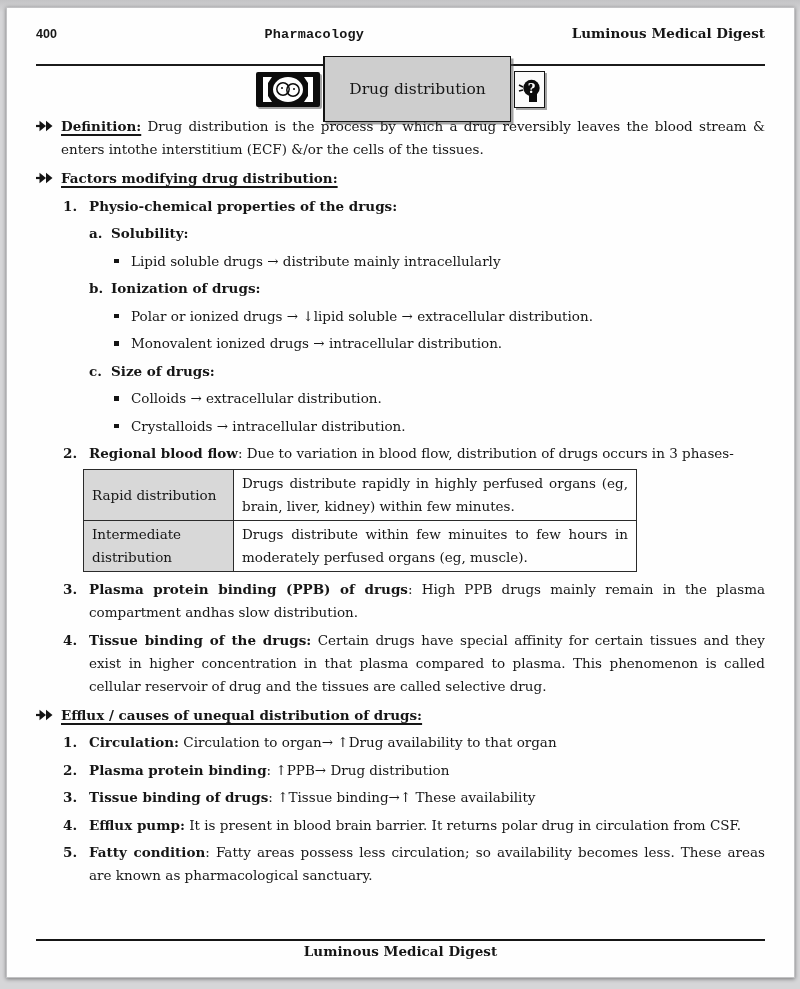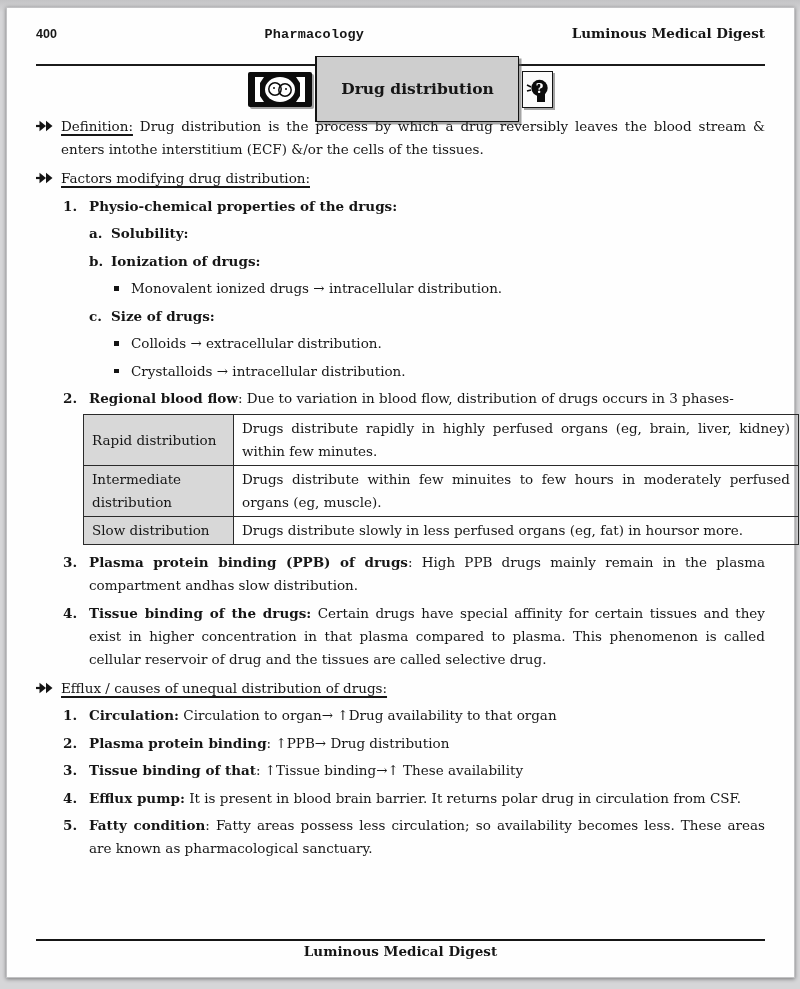--- a/index.html
+++ b/index.html
@@ -32,21 +32,21 @@
 
   
   .titlebar { margin-top:4px; height:38px; display:flex; justify-content:center; align-items:center; gap:3px; }
   .tb-black {
     width:64px; height:35px; background:#0c0c0c; border-radius:2px;
     display:flex; align-items:center; justify-content:center;
     box-shadow:2px 2px 0 rgba(90,90,90,.55);
   }
   .tb-title {
     background:#cecece; border:1.6px solid #141414;
-    padding:20px 24px; font-weight:bold; font-size:15.5px; line-height:24px;
+    padding:20px 24px; font-weight:normal; font-size:15.5px; line-height:24px;
     box-shadow:2.5px 2.5px 0 rgba(90,90,90,.55);
     border-left-width:2.2px;
   }
   .tb-white {
     width:29px; height:35px; background:#fbfbfb; border:1.6px solid #141414;
     display:flex; align-items:center; justify-content:center;
     box-shadow:2px 2px 0 rgba(90,90,90,.55);
   }
 
   
@@ -59,25 +59,25 @@
   .let-cell    { width:22px; flex:0 0 22px; font-weight:bold; }
   .bullet-row  { margin-left:77px; }
   .sq-cell     { width:18px; flex:0 0 18px; position:relative; }
   .sq-cell::after {
     content:""; position:absolute; left:1px; top:9px;
     width:4.5px; height:4.5px; background:#141414;
   }
   .txt { flex:1 1 auto; }
   .just { text-align:justify; }
   .b { font-weight:bold; }
-  .bu { font-weight:normal; text-decoration:underline; text-decoration-thickness:1.5px; text-underline-offset:2.5px; }
+  .bu { font-weight:bold; text-decoration:underline; text-decoration-thickness:1.5px; text-underline-offset:2.5px; }
 
   
   .dist-table {
-    border-collapse:collapse; margin:4px 0 0 47px; width:716px;
+    border-collapse:collapse; margin:4px 0 0 47px; width:554px;
     table-layout:fixed;
   }
   .dist-table td {
     border:1.4px solid #2a2a2a; font-size:13.5px; line-height:23px;
     padding:2px 8px;
   }
   .dist-table td.hcol { width:133px; background:#d8d8d8; vertical-align:middle; }
   .dist-table td.bcol { text-align:justify; vertical-align:top; }
 
   
@@ -154,24 +154,32 @@
 
     <div class="row num-row">
       <span class="num-cell">1.</span>
       <div class="txt"><span class="b">Physio-chemical properties of the drugs:</span></div>
     </div>
 
     <div class="row let-row">
       <span class="let-cell">a.</span>
       <div class="txt"><span class="b">Solubility:</span></div>
     </div>
+    <div class="row bullet-row">
+      <span class="sq-cell"></span>
+      <div class="txt">Lipid soluble drugs → distribute mainly intracellularly</div>
+    </div>
 
     <div class="row let-row">
       <span class="let-cell">b.</span>
       <div class="txt"><span class="b">Ionization of drugs:</span></div>
+    </div>
+    <div class="row bullet-row">
+      <span class="sq-cell"></span>
+      <div class="txt">Polar or ionized drugs → ↓lipid soluble → extracellular distribution.</div>
     </div>
     <div class="row bullet-row">
       <span class="sq-cell"></span>
       <div class="txt">Monovalent ionized drugs → intracellular distribution.</div>
     </div>
 
     <div class="row let-row">
       <span class="let-cell">c.</span>
       <div class="txt"><span class="b">Size of drugs:</span></div>
     </div>
@@ -192,24 +200,20 @@
     <table class="dist-table">
       <tbody>
         <tr>
           <td class="hcol">Rapid distribution</td>
           <td class="bcol">Drugs distribute rapidly in highly perfused organs (eg, brain, liver, kidney) within few minutes.</td>
         </tr>
         <tr>
           <td class="hcol">Intermediate distribution</td>
           <td class="bcol">Drugs distribute within few minuites to few hours in moderately perfused organs (eg, muscle).</td>
         </tr>
-        <tr>
-          <td class="hcol">Slow distribution</td>
-          <td class="bcol">Drugs distribute slowly in less perfused organs (eg, fat) in hoursor more.</td>
-        </tr>
       </tbody>
     </table>
 
     <div class="row num-row" style="margin-top:6px">
       <span class="num-cell">3.</span>
       <div class="txt just"><span class="b">Plasma protein binding (PPB) of drugs</span><span>: High PPB drugs mainly remain in the plasma compartment andhas slow distribution.</span></div>
     </div>
 
     <div class="row num-row">
       <span class="num-cell">4.</span>
@@ -230,21 +234,21 @@
     <div class="row num-row">
       <span class="num-cell">1.</span>
       <div class="txt"><span class="b">Circulation:</span><span> Circulation to organ→ ↑Drug availability to that organ</span></div>
     </div>
     <div class="row num-row">
       <span class="num-cell">2.</span>
       <div class="txt"><span class="b">Plasma protein binding</span><span>: ↑PPB→ Drug distribution</span></div>
     </div>
     <div class="row num-row">
       <span class="num-cell">3.</span>
-      <div class="txt"><span class="b">Tissue binding of that</span><span>: ↑Tissue binding→↑ These availability</span></div>
+      <div class="txt"><span class="b">Tissue binding of drugs</span><span>: ↑Tissue binding→↑ These availability</span></div>
     </div>
     <div class="row num-row">
       <span class="num-cell">4.</span>
       <div class="txt"><span class="b">Efflux pump:</span><span> It is present in blood brain barrier. It returns polar drug in circulation from CSF.</span></div>
     </div>
     <div class="row num-row">
       <span class="num-cell">5.</span>
       <div class="txt just"><span class="b">Fatty condition</span><span>: Fatty areas possess less circulation; so availability becomes less. These areas are known as pharmacological sanctuary.</span></div>
     </div>
 

